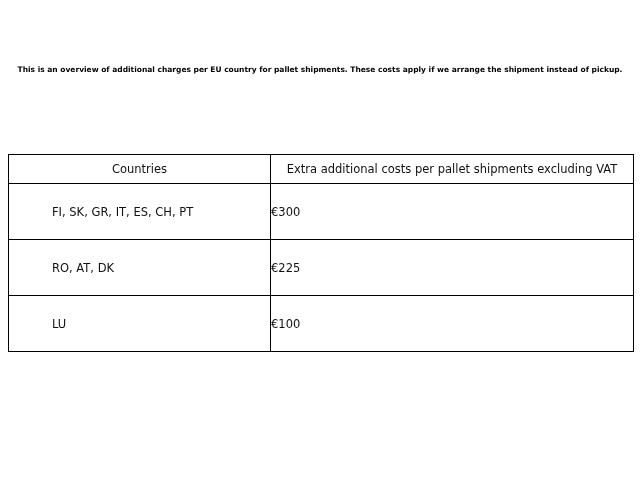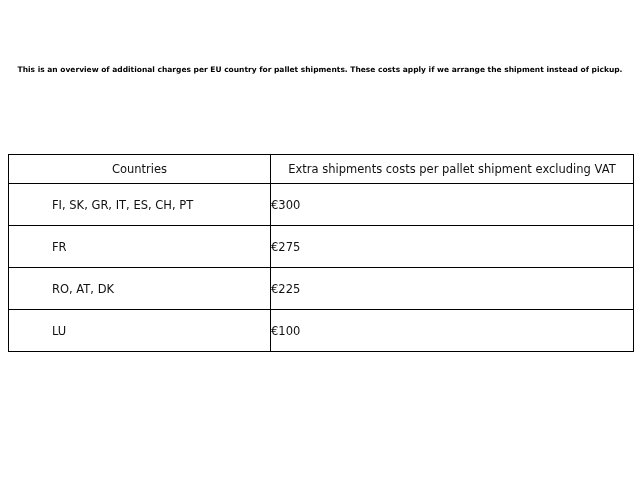--- a/index.html
+++ b/index.html
@@ -69,31 +69,27 @@
   <div class="caption">This is an overview of additional charges per EU country for pallet shipments. These costs apply if we arrange the shipment instead of pickup.</div>
 
   <table class="charges">
     <colgroup>
       <col class="c1">
       <col class="c2">
     </colgroup>
     <thead>
       <tr>
         <th>Countries</th>
-        <th>Extra shipments costs per pallet shipment excluding VAT</th>
+        <th>Extra additional costs per pallet shipments excluding VAT</th>
       </tr>
     </thead>
     <tbody>
       <tr>
         <td class="countries">FI, SK, GR, IT, ES, CH, PT</td>
         <td class="cost">€300</td>
-      </tr>
-      <tr>
-        <td class="countries">FR</td>
-        <td class="cost">€275</td>
       </tr>
       <tr>
         <td class="countries">RO, AT, DK</td>
         <td class="cost">€225</td>
       </tr>
       <tr>
         <td class="countries">LU</td>
         <td class="cost">€100</td>
       </tr>
     </tbody>

